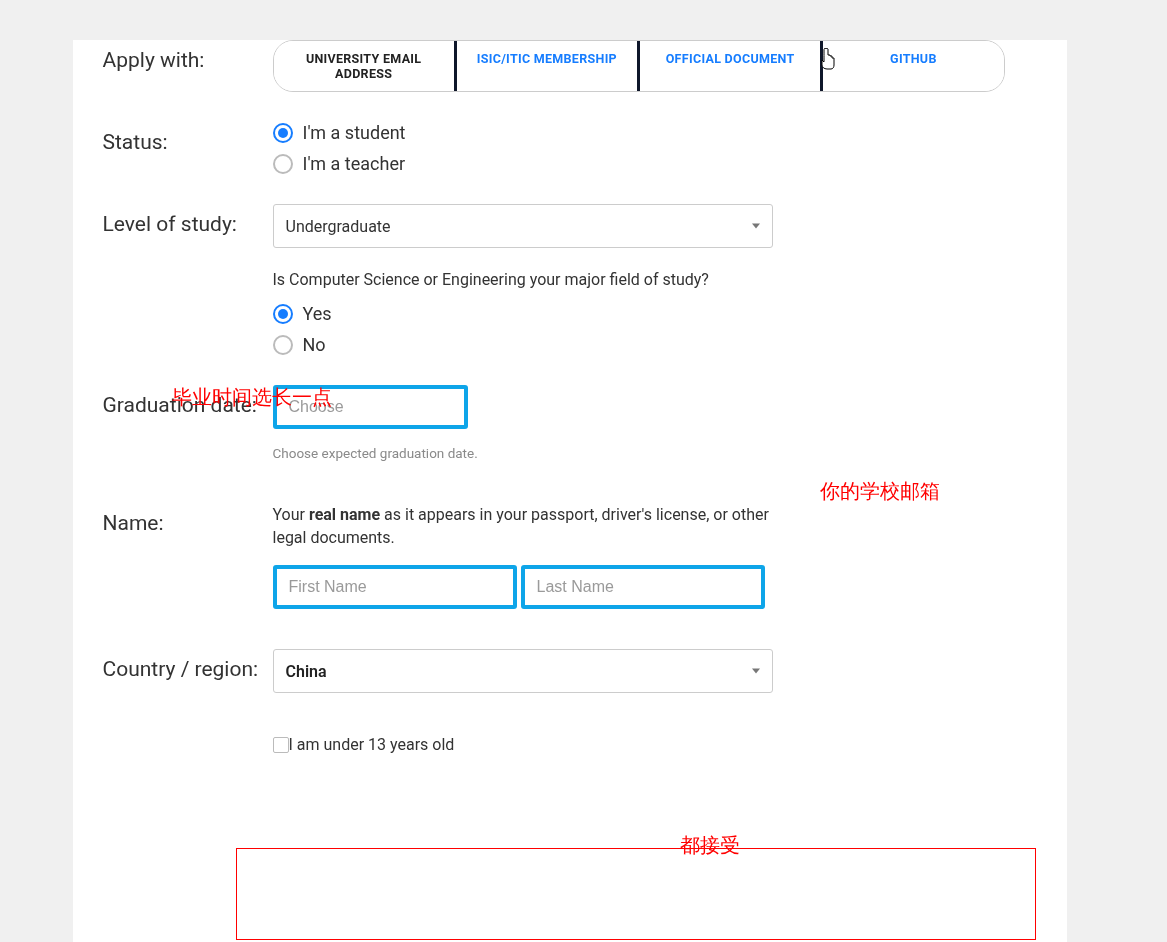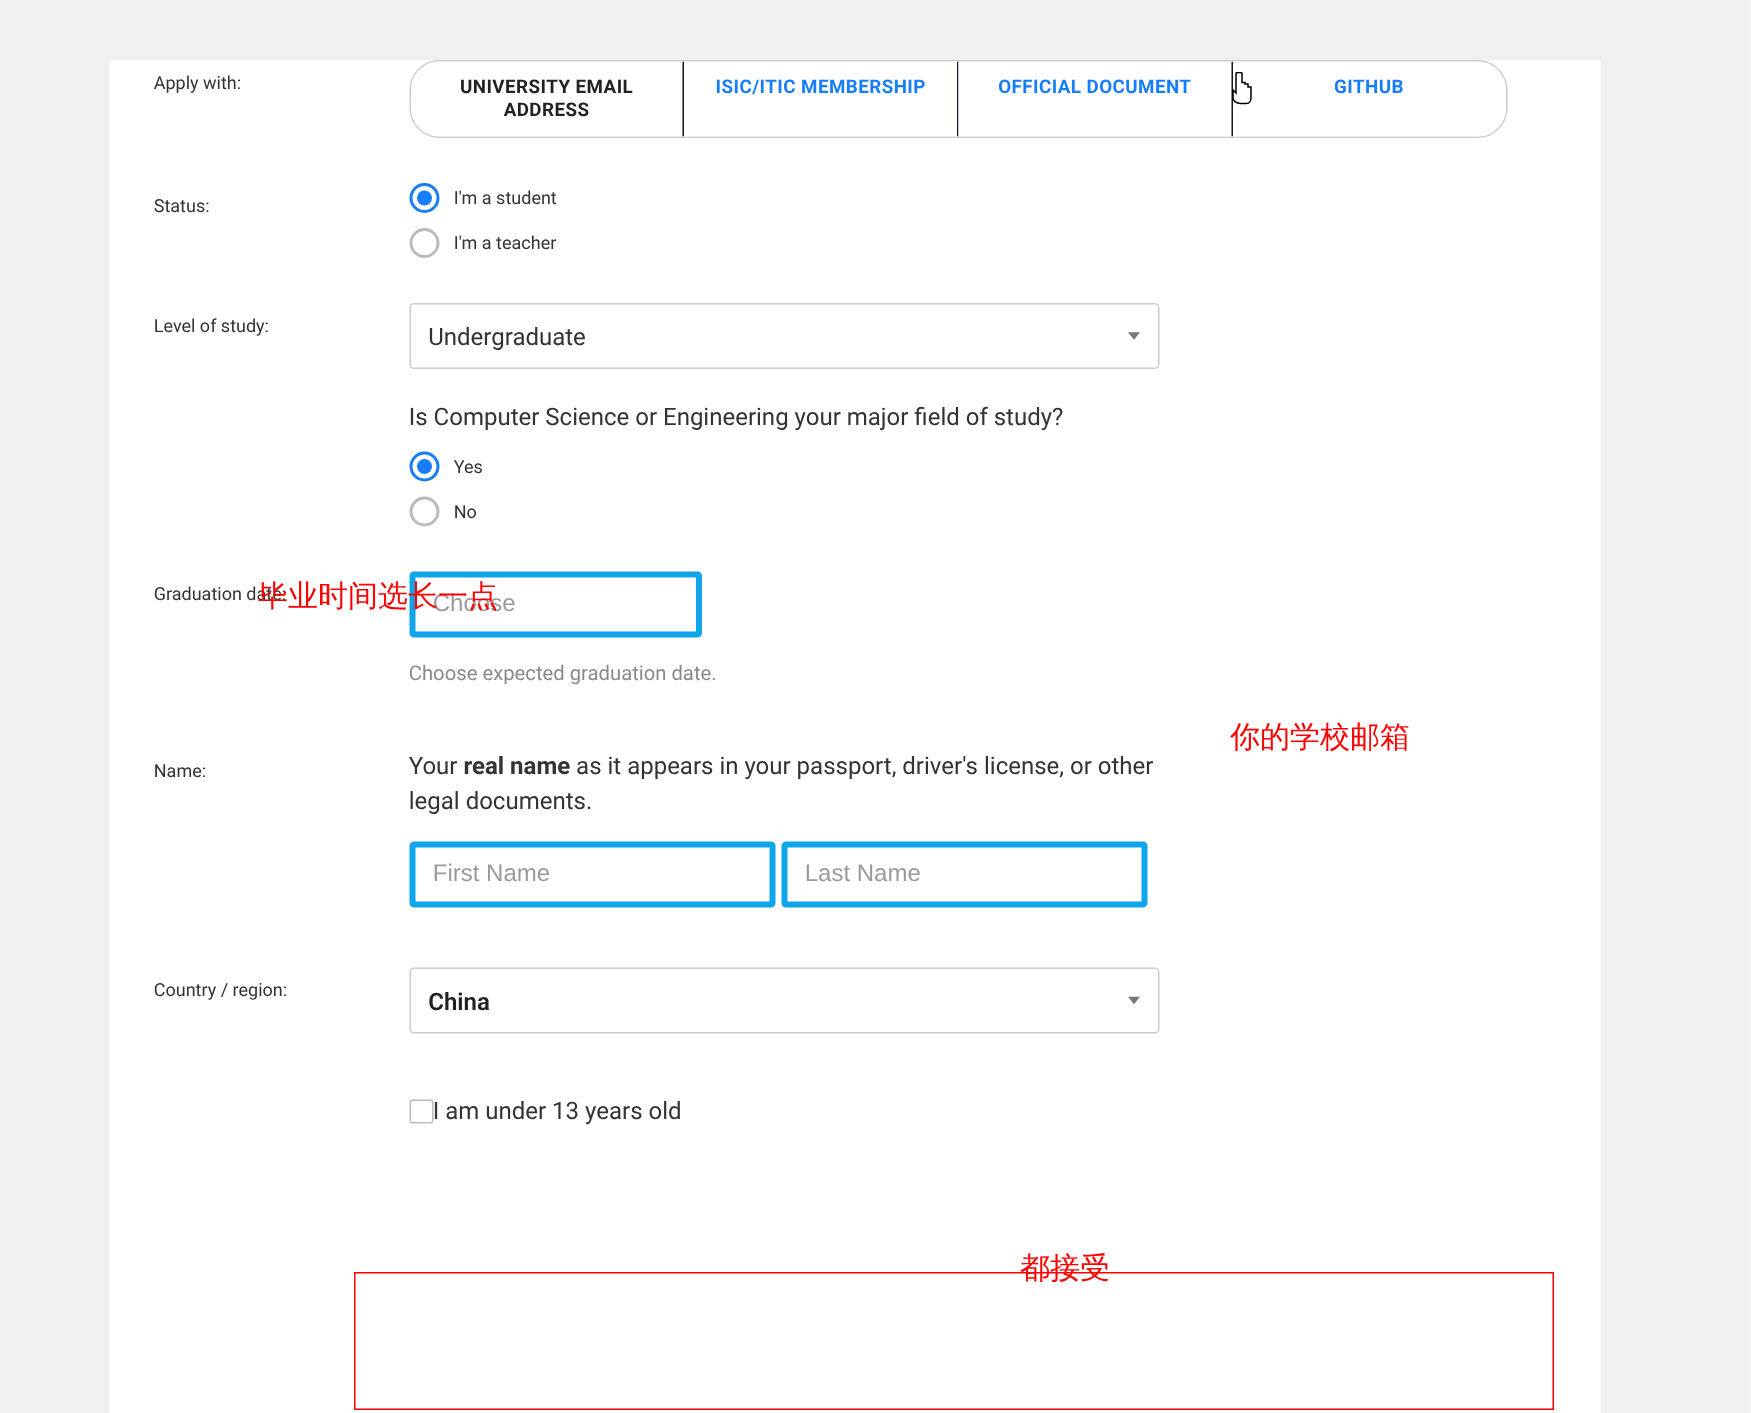--- a/index.html
+++ b/index.html
@@ -26,21 +26,21 @@
     }
     .form-row {
       display: flex;
       align-items: flex-start;
       margin-top: 30px;
     }
     .form-row.firstrow { margin-top: 40px; }
     .label-col {
       width: 170px;
       flex-shrink: 0;
-      font-size: 12px;
+      font-size: 21px;
       color: #333;
       padding-top: 8px;
     }
     .field-col {
       flex: 1;
       max-width: 720px;
     }
     
     .tabs {
       display: flex;
@@ -49,21 +49,21 @@
       overflow: hidden;
       width: 732px;
     }
     .tab {
       flex: 1;
       text-align: center;
       padding: 10px 12px;
       font-size: 12.5px;
       font-weight: 700;
       letter-spacing: 0.3px;
-      border-right: 1px solid #0f172a;
+      border-right: 3px solid #0f172a;
       cursor: pointer;
       color: #167dff;
       background: #fff;
     }
     .tab:last-child { border-right: none; }
     .tab.active { color: #222; }
     
     .radio-group { display: flex; flex-direction: column; gap: 10px; }
     .radio-item { display: inline-flex; align-items: center; gap: 10px; cursor: pointer; }
     .radio-circle {
@@ -71,21 +71,21 @@
       border: 2px solid #bbb; display: inline-block; position: relative;
       flex-shrink: 0;
     }
     .radio-item.selected .radio-circle { border-color: #167dff; }
     .radio-item.selected .radio-circle::after {
       content: "";
       position: absolute; left: 3px; top: 3px;
       width: 10px; height: 10px; border-radius: 50%;
       background: #167dff;
     }
-    .radio-label { font-size: 12px; color: #333; }
+    .radio-label { font-size: 18px; color: #333; }
     
     .select {
       position: relative;
       width: 500px;
       border: 1px solid #ccc;
       border-radius: 3px;
       background: #fff;
       height: 44px;
       display: flex; align-items: center;
       padding: 0 40px 0 12px;

